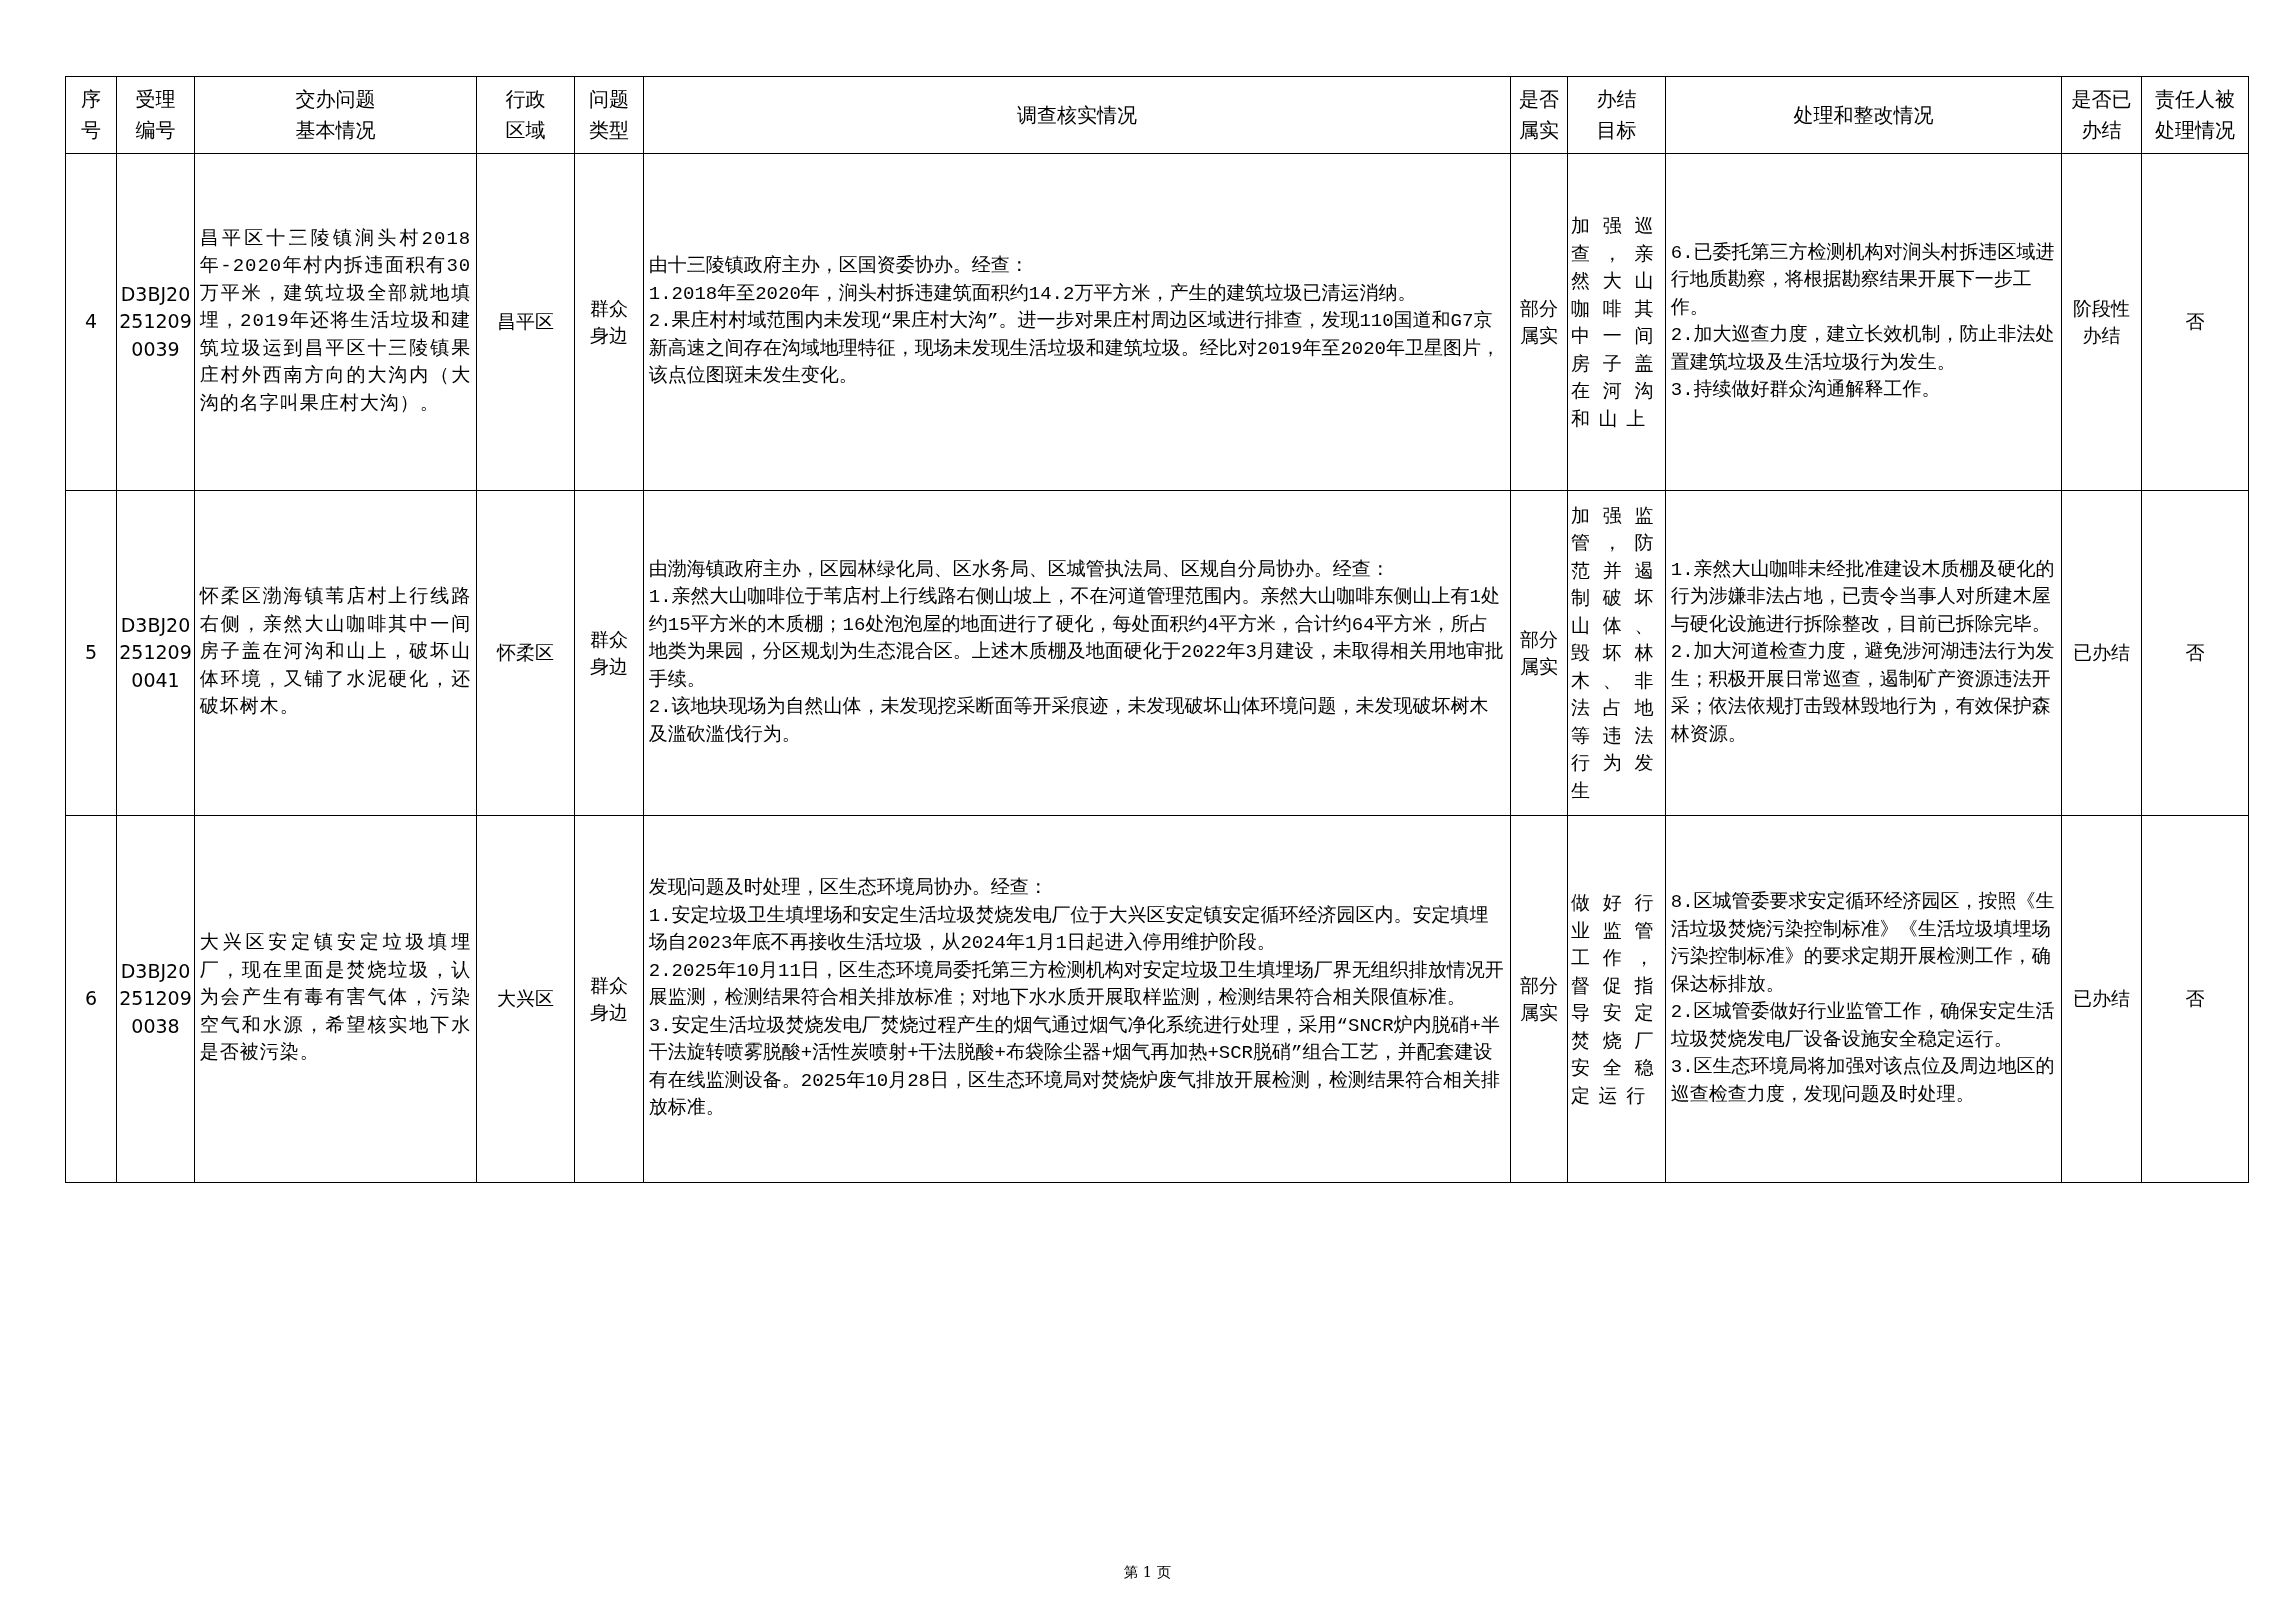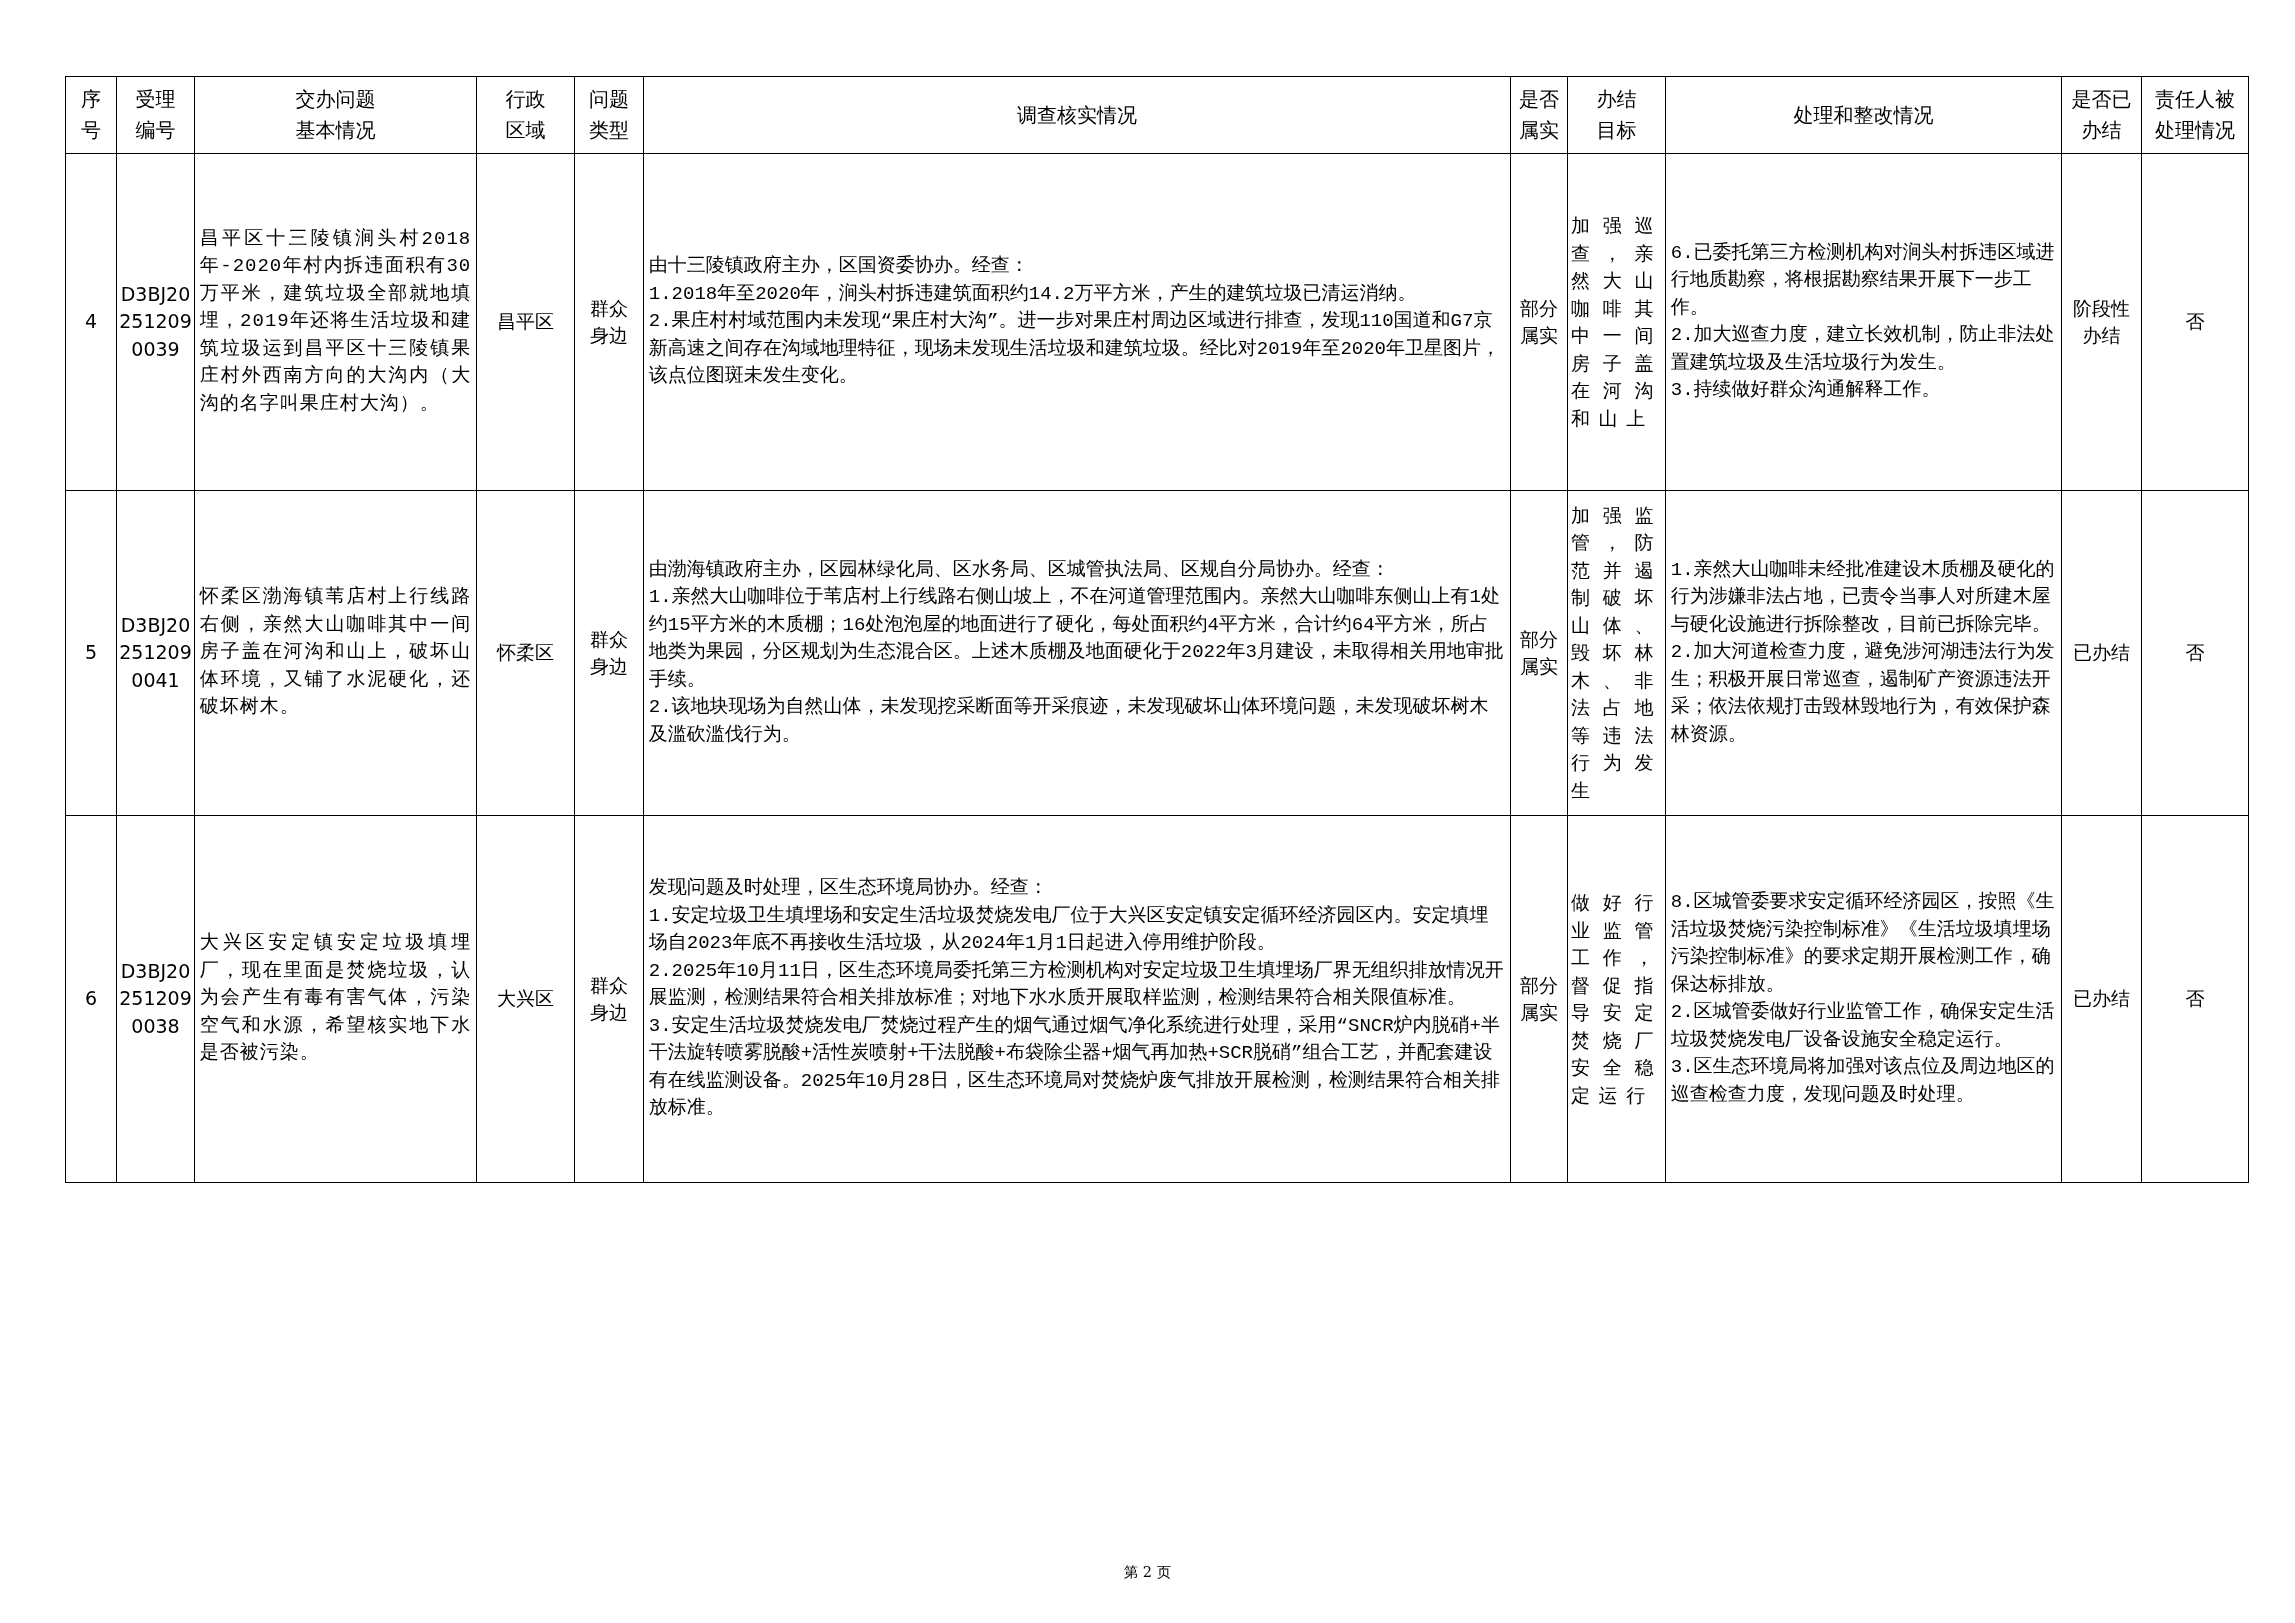--- a/index.html
+++ b/index.html
@@ -139,14 +139,14 @@
         <span class="para">8.区城管委要求安定循环经济园区，按照《生活垃圾焚烧污染控制标准》《生活垃圾填埋场污染控制标准》的要求定期开展检测工作，确保达标排放。</span>
         <span class="para">2.区城管委做好行业监管工作，确保安定生活垃圾焚烧发电厂设备设施安全稳定运行。</span>
         <span class="para">3.区生态环境局将加强对该点位及周边地区的巡查检查力度，发现问题及时处理。</span>
       </td>
       <td class="c pre">已办结</td>
       <td class="c">否</td>
     </tr>
   </tbody>
 </table>
 
-<div class="page-num">第 2 页</div>
+<div class="page-num">第 1 页</div>
 
 
 </body></html>

